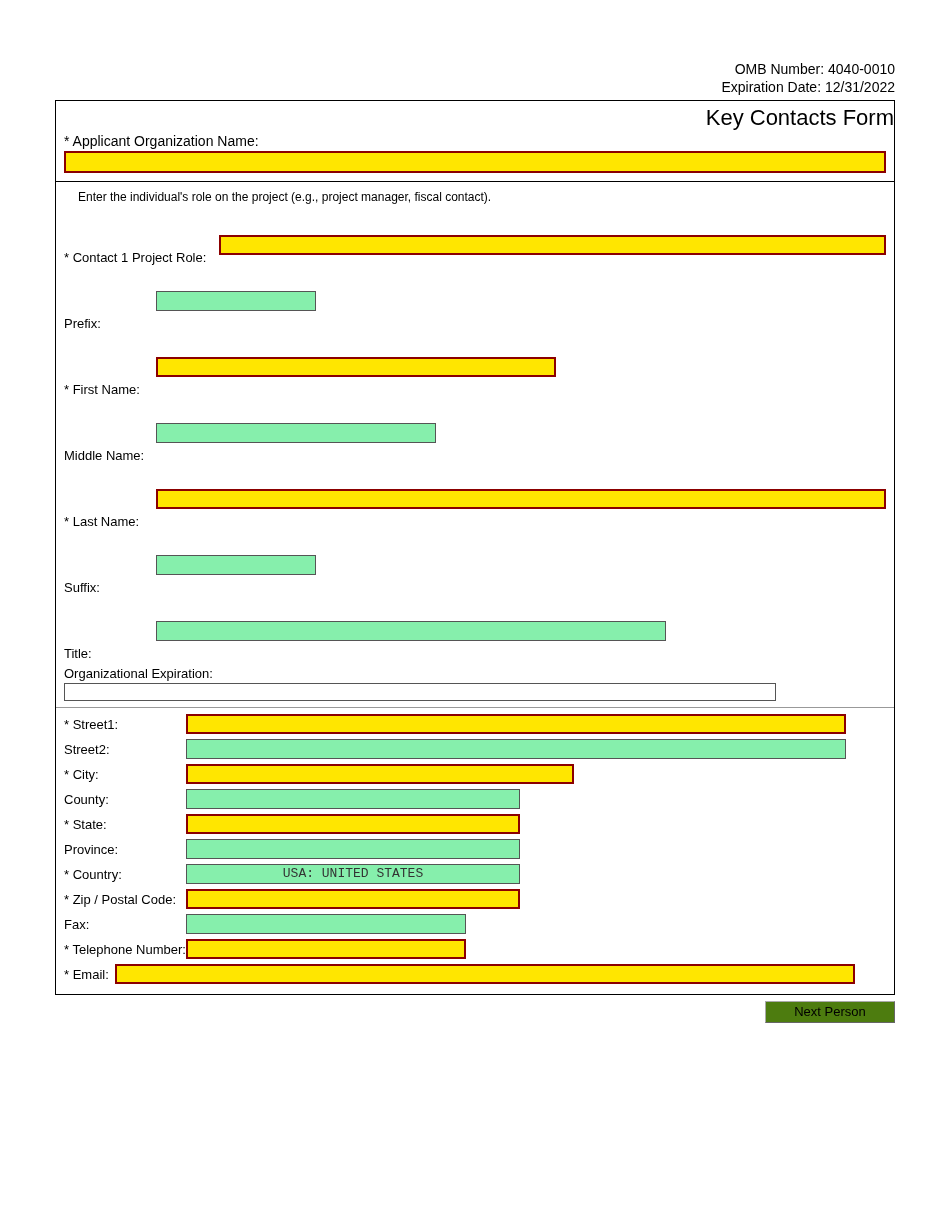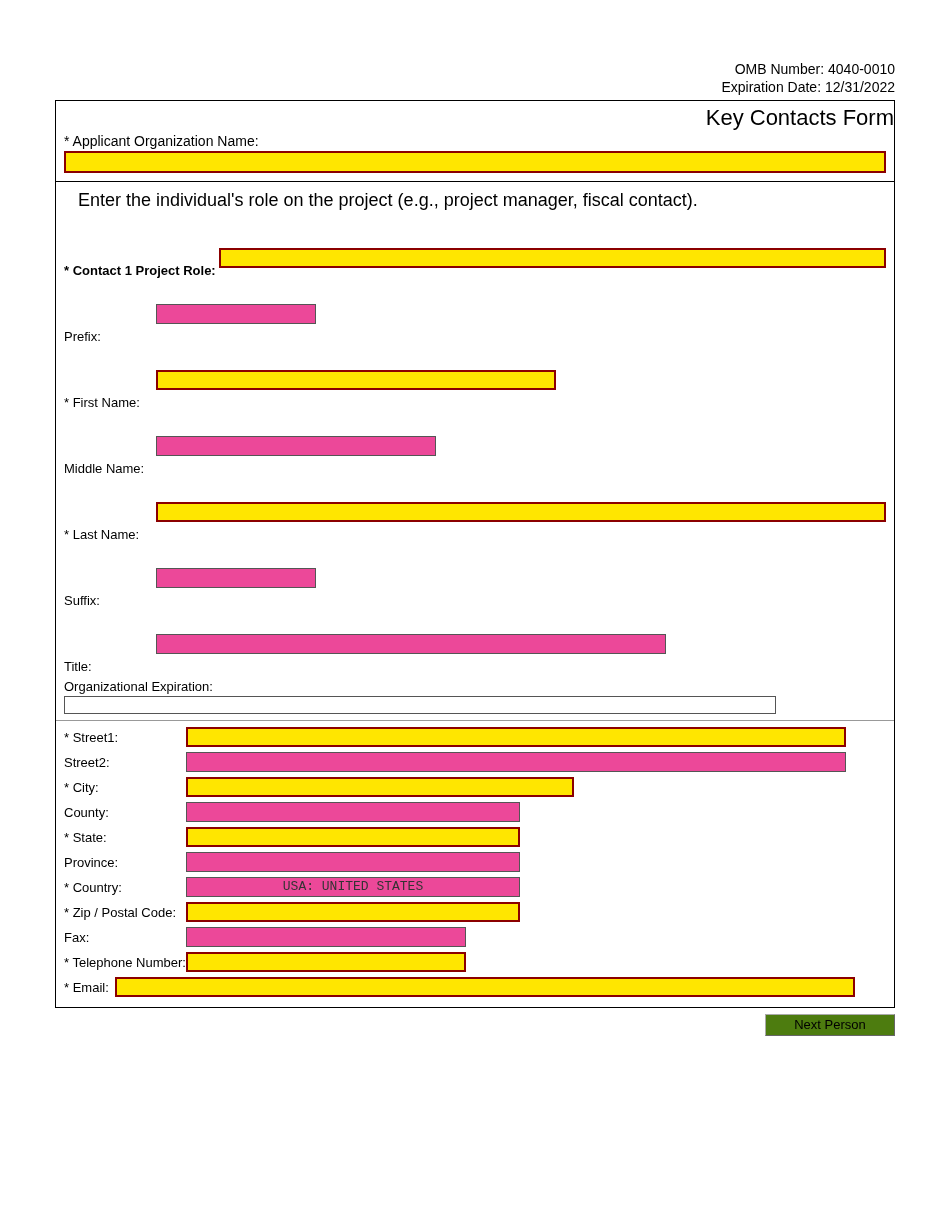--- a/index.html
+++ b/index.html
@@ -5,29 +5,29 @@
     * { box-sizing: border-box; margin: 0; padding: 0; }
     body { font-family: Arial, Helvetica, sans-serif; background: #fff; width: 950px; }
     .page { padding: 60px 55px 0 55px; }
     .meta { text-align: right; font-size: 14px; margin-bottom: 4px; line-height: 1.3; }
     .form-box { border: 1px solid #000; }
     .title-row { text-align: right; font-size: 22px; padding: 4px 0 0 0; }
     .org-section { padding: 2px 8px 8px 8px; }
     .org-label { font-size: 14px; font-weight: normal; }
     .org-input { width: 100%; height: 22px; background: #ffe600; border: 2px solid #8B0000; margin-top: 2px; }
     .contact-section { border-top: 1px solid #000; padding: 8px 8px 10px 8px; font-size: 13px; }
-    .instruction { margin: 0 0 26px 14px; font-size: 18px; }
+    .instruction { margin: 0 0 20px 14px; font-size: 12px; }
     .field-row { display: flex; align-items: center; margin-bottom: 5px; }
     .label { white-space: nowrap; }
-    .label.bold { font-weight: bold; margin-top: 26px; }
+    .label.bold { font-weight: normal; margin-top: 26px; }
     .lbl-w1 { width: 155px; }
     .lbl-w2 { width: 92px; margin-top: 46px; }
     .lbl-w3 { width: 122px; }
     .lbl-wauto { margin-right: 6px; }
-    .inp { height: 20px; border: 1px solid #555; background: #ec4899; }
+    .inp { height: 20px; border: 1px solid #555; background: #86efac; }
     .inp.req { background: #ffe600; border: 2px solid #8B0000; }
     .inp.val { text-align: center; font-family: "Courier New", monospace; font-size: 13px; line-height: 18px; color: #333; }
     .divider { border-top: 1px solid #999; margin: 6px -8px; }
     .org-aff-row { display: block; margin-bottom: 3px; }
     .org-aff-input { width: 712px; height: 18px; border: 1px solid #555; margin-left: 0; margin-top: 2px; }
     .btn-row { text-align: right; padding-top: 6px; }
     .btn { display: inline-block; width: 130px; height: 22px; line-height: 20px; background: #4d7c0f; border: 1px solid #666; border-top-color: #aaa; border-left-color: #aaa; text-align: center; font-size: 13px; cursor: pointer; }
   </style>
 </head>
 <body>

